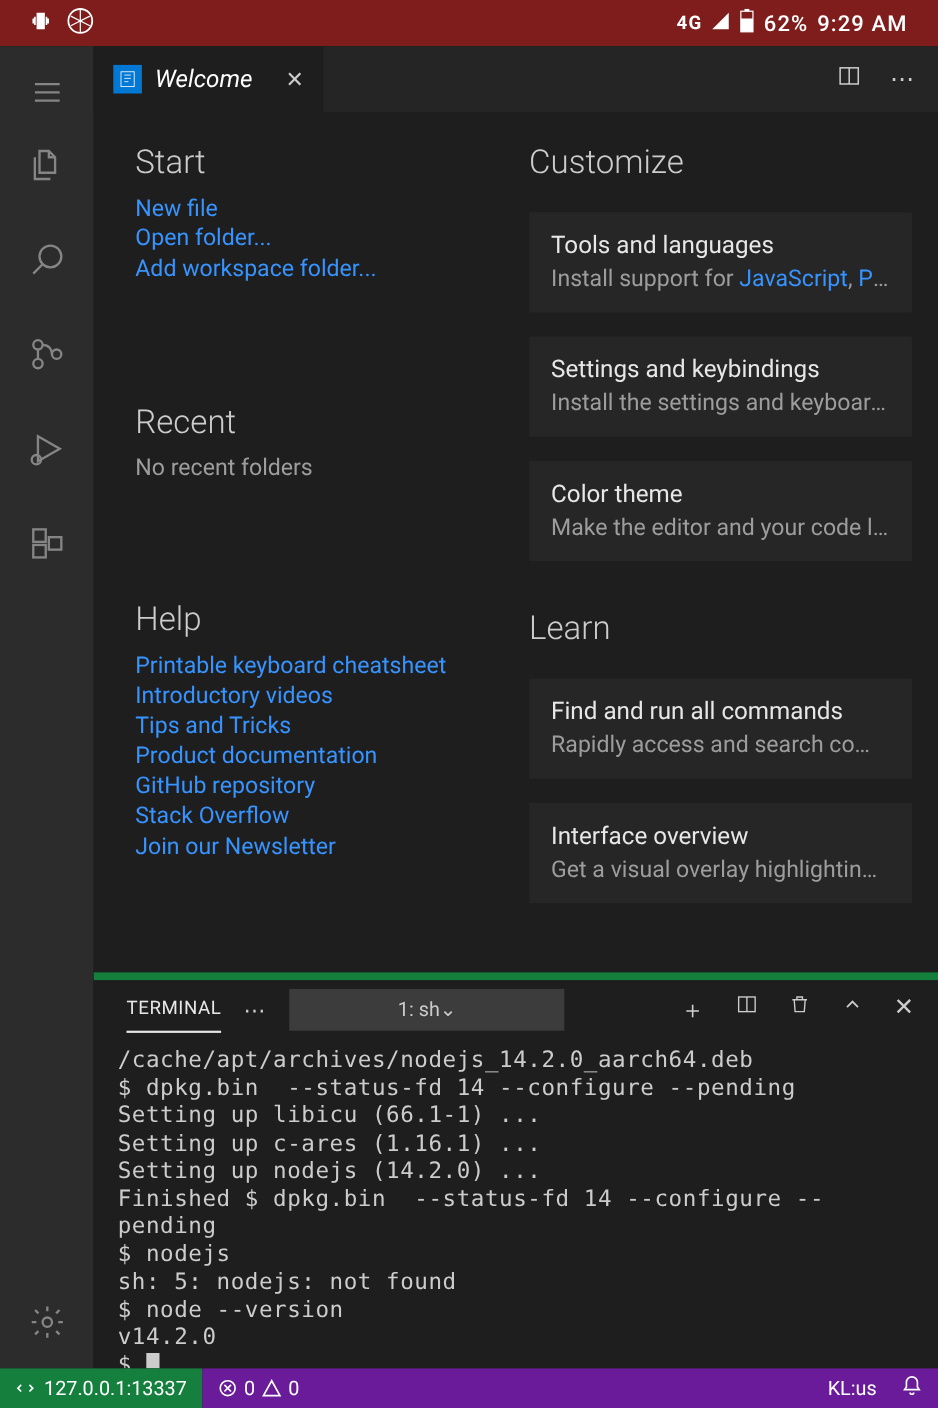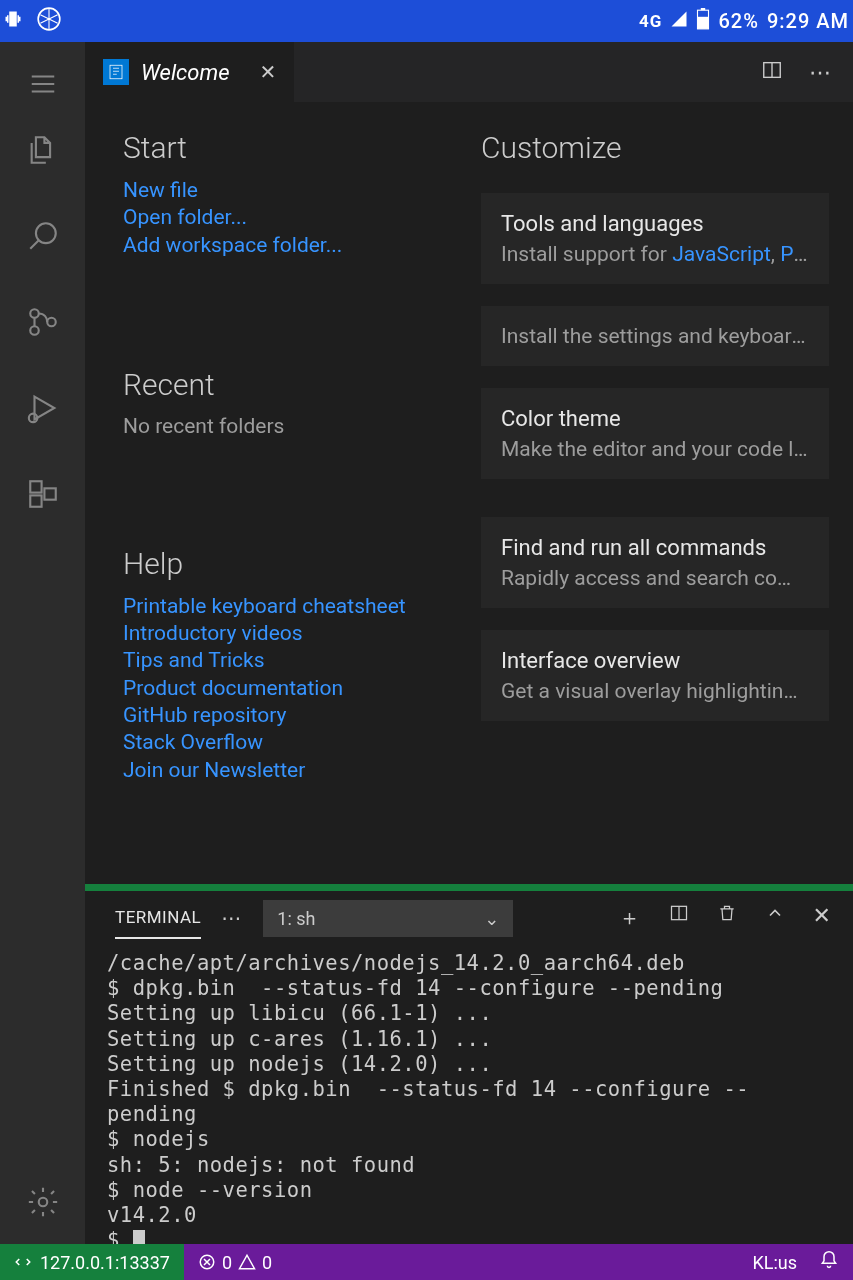--- a/index.html
+++ b/index.html
@@ -9,25 +9,25 @@
     background: #1e1e1e;
     font-family: -apple-system, BlinkMacSystemFont, "Segoe UI", Roboto, sans-serif;
     color: #cccccc;
     overflow: hidden;
     position: relative;
   }
 
   
   .status-bar {
     height: 42px;
-    background: #1d4ed8;
+    background: #7f1d1d;
     display: flex;
     justify-content: space-between;
     align-items: center;
-    padding: 0 4px;
+    padding: 0 28px;
     color: #fff;
     font-size: 20px;
   }
   .status-left { display: flex; gap: 14px; align-items: center; }
   .status-right { display: flex; gap: 8px; align-items: center; font-weight: 500; }
   .status-right span { letter-spacing: 1px; }
   .signal-4g { font-size: 17px; font-weight: bold; line-height: 1; }
 
   
   .app {
@@ -157,21 +157,21 @@
   }
   .terminal-dots { color: #ccc; font-size: 20px; cursor:pointer; letter-spacing: 2px; }
   .terminal-select {
     background: #3c3c3c;
     color: #ccc;
     border: none;
     padding: 8px 14px;
     font-size: 18px;
     width: 250px;
     display: flex;
-    justify-content: space-between;
+    justify-content: center;
     align-items: center;
     cursor: pointer;
   }
   .terminal-actions { display: flex; gap: 28px; margin-left: auto; color: #ccc; font-size: 22px; }
   .terminal-actions span { cursor: pointer; }
   .terminal-body {
     flex: 1;
     padding: 6px 22px;
     font-family: "Menlo", "Consolas", monospace;
     font-size: 20.5px;
@@ -339,27 +339,29 @@
       <div class="welcome-col right">
         <h2>Customize</h2>
         <div style="height:16px"></div>
         <div class="card">
           <div class="card-title">Tools and languages</div>
           <div class="card-desc">
             <span>Install support for </span><span class="inline-link">JavaScript</span><span>, </span><span class="inline-link">Pyt…</span>
           </div>
         </div>
         <div class="card">
+          <div class="card-title">Settings and keybindings</div>
           <div class="card-desc">Install the settings and keyboard s…</div>
         </div>
         <div class="card">
           <div class="card-title">Color theme</div>
           <div class="card-desc">Make the editor and your code loo…</div>
         </div>
 
+        <h2 style="margin-top:22px;">Learn</h2>
         <div style="height:16px"></div>
         <div class="card">
           <div class="card-title">Find and run all commands</div>
           <div class="card-desc">Rapidly access and search comm…</div>
         </div>
         <div class="card">
           <div class="card-title">Interface overview</div>
           <div class="card-desc">Get a visual overlay highlighting th…</div>
         </div>
       </div>

